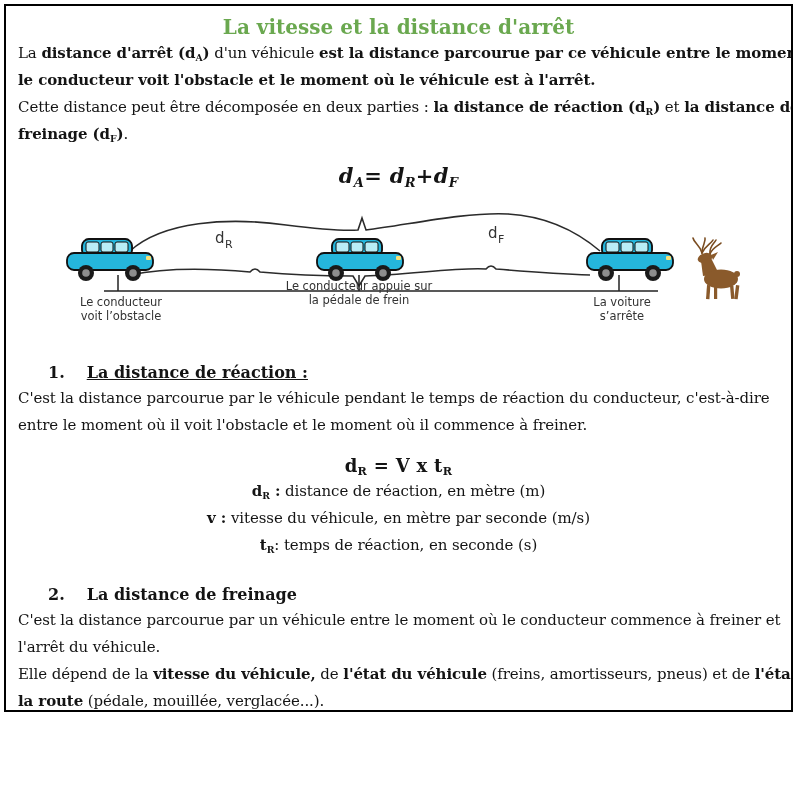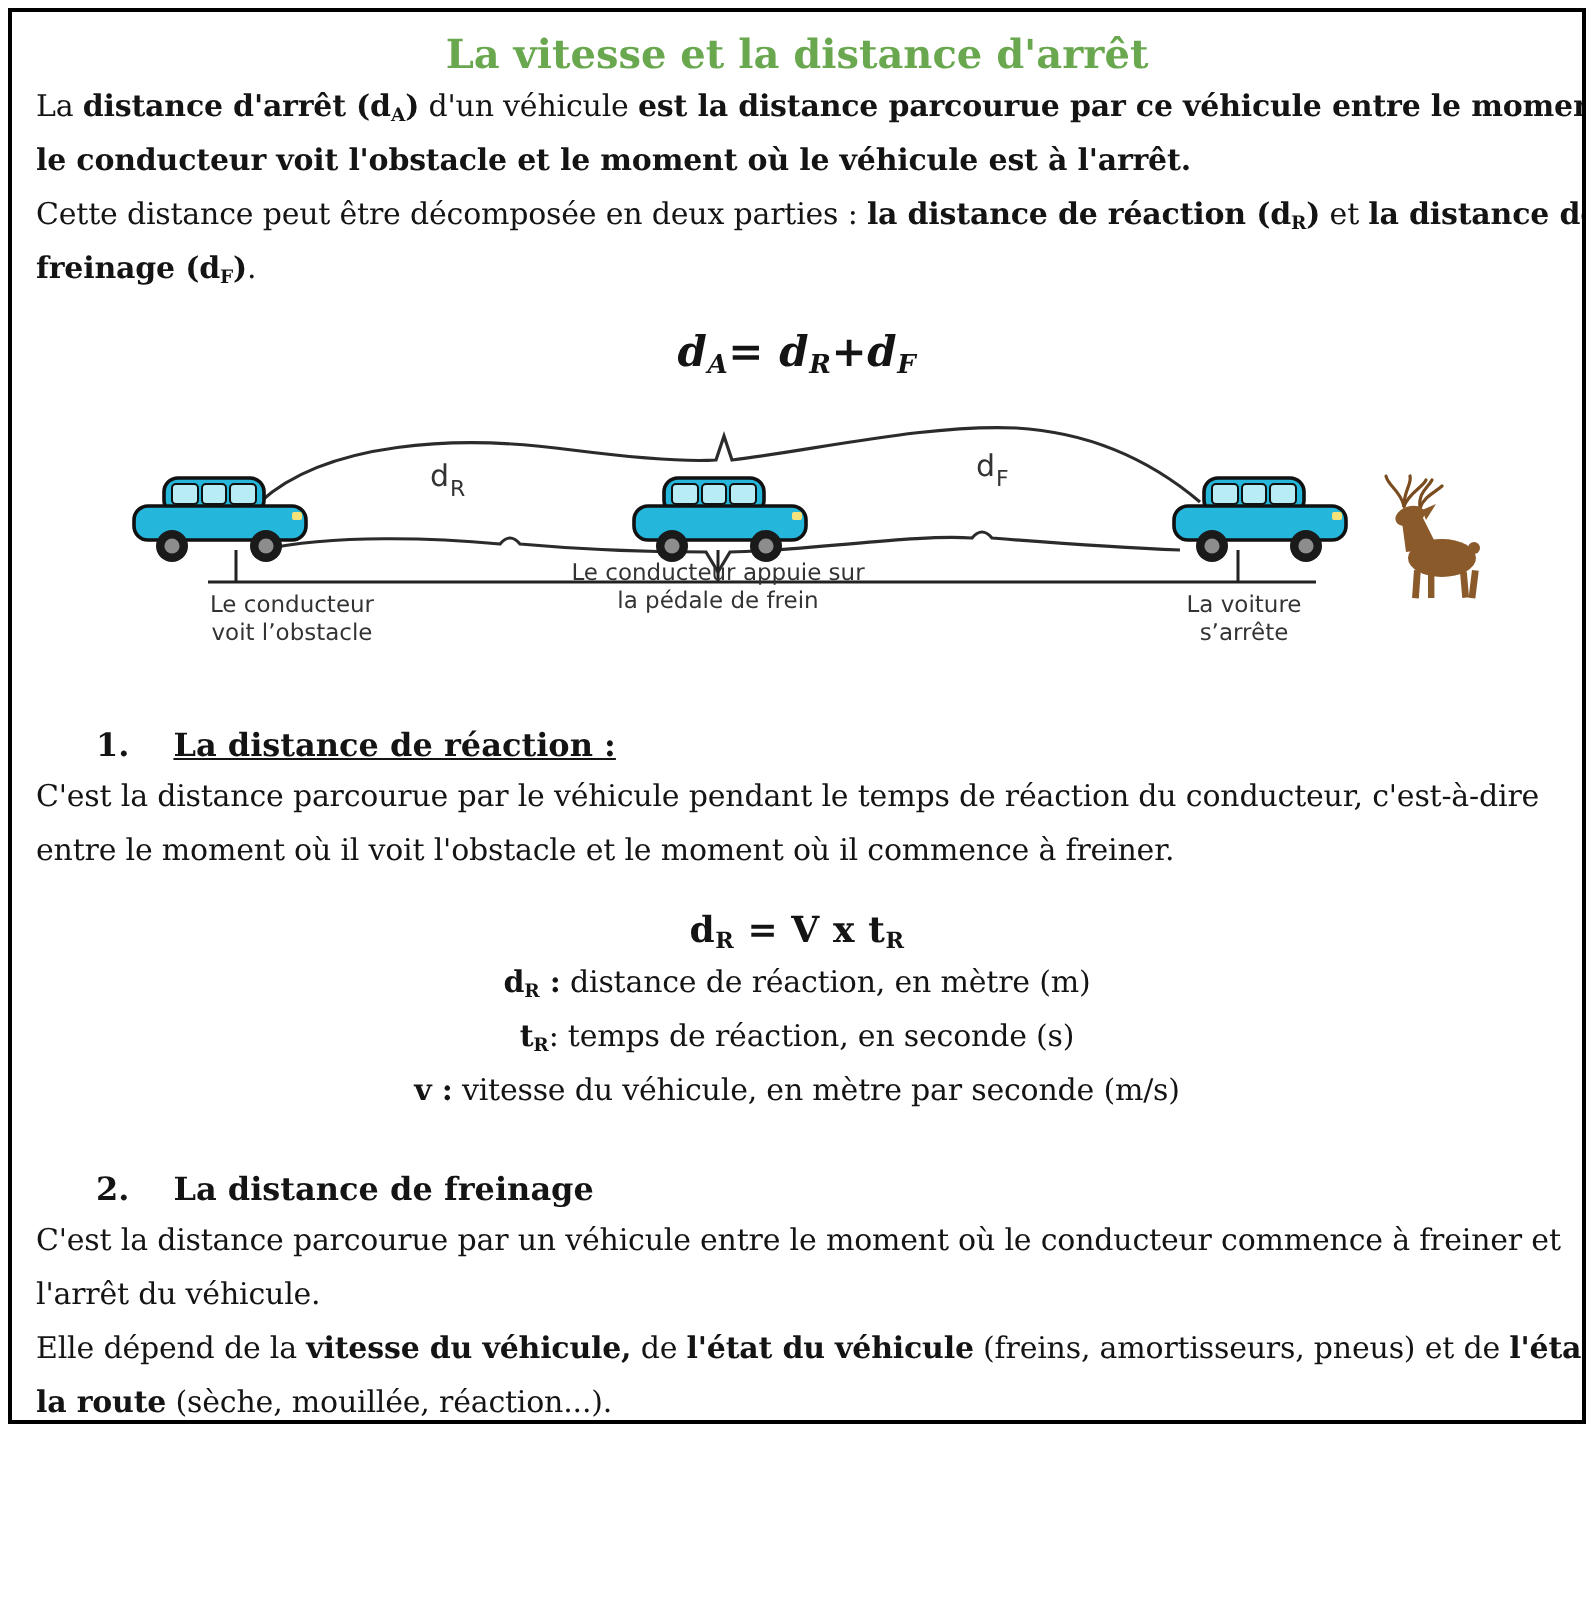--- a/index.html
+++ b/index.html
@@ -21,21 +21,21 @@
     text-align:center;font-weight:bold;letter-spacing:0.3px;
   }
   .formula-total{font-size:21px;line-height:26px;margin-top:15px;font-style:italic;}
   .formula-reaction{font-size:18px;line-height:24px;margin-top:15px;}
   .diagram{position:relative;width:770px;height:128px;margin-top:16px;}
   .diagram svg{position:absolute;left:0;top:0;}
   .cap{
     position:absolute;text-align:center;white-space:pre-line;
     font-family:"DejaVu Sans",sans-serif;font-size:11.5px;line-height:14px;color:#333;
   }
-  .cap1{left:48px;top:90px;width:160px;}
+  .cap1{left:23px;top:90px;width:160px;}
   .cap2{left:241px;top:74px;width:200px;}
   .cap3{left:544px;top:90px;width:120px;}
   .dline{stroke:#2b2b2b;stroke-width:1.6;fill:none;}
   .mline{stroke:#222;stroke-width:1.5;fill:none;}
   .dlabel{font-family:"DejaVu Sans",sans-serif;font-size:15px;fill:#333;}
   .dlabel-sub{font-family:"DejaVu Sans",sans-serif;font-size:11px;fill:#333;}
   .car-body{fill:#25b6dc;stroke:#111;stroke-width:1.8;}
   .car-window{fill:#b9edf6;stroke:#111;stroke-width:1;}
   .wheel{fill:#1a1a1a;}
   .hub{fill:#8d8d8d;}
@@ -128,24 +128,24 @@
 
   <div class="heading h1">
     <span class="num">1.</span><span>La distance de réaction :</span>
   </div>
   <p class="body after-h"><span>C'est la distance parcourue par le véhicule pendant le temps de réaction du conducteur, c'est-à-dire</span><br><span>entre le moment où il voit l'obstacle et le moment où il commence à freiner.</span></p>
 
   <div class="formula formula-reaction"><span class="b">d</span><sub class="b">R</sub><span class="b"> = V x t</span><sub class="b">R</sub></div>
 
   <div class="defs-block">
     <div class="defline"><span class="b">d</span><sub class="b">R</sub><span class="b"> :</span><span> distance de réaction, en mètre (m)</span></div>
+    <div class="defline"><span class="b">v :</span><span> vitesse du véhicule, en mètre par seconde (m/s)</span></div>
     <div class="defline"><span class="b">t</span><sub class="b">R</sub><span>: temps de réaction, en seconde (s)</span></div>
-    <div class="defline"><span class="b">v :</span><span> vitesse du véhicule, en mètre par seconde (m/s)</span></div>
   </div>
 
   <div class="heading h2">
     <span class="num">2.</span><span>La distance de freinage</span>
   </div>
   <p class="body after-h"><span>C'est la distance parcourue par un véhicule entre le moment où le conducteur commence à freiner et</span><br><span>l'arrêt du véhicule.</span></p>
 
-  <p class="body last-p"><span>Elle dépend de la </span><span class="b">vitesse du véhicule,</span><span> de </span><span class="b">l'état du véhicule</span><span> (freins, amortisseurs, pneus) et de </span><span class="b">l'état de</span><br><span class="b">la route</span><span> (sèche, mouillée, réaction...).</span></p>
+  <p class="body last-p"><span>Elle dépend de la </span><span class="b">vitesse du véhicule,</span><span> de </span><span class="b">l'état du véhicule</span><span> (freins, amortisseurs, pneus) et de </span><span class="b">l'état de</span><br><span class="b">la route</span><span> (pédale, mouillée, verglacée...).</span></p>
 
 </div>
 
 </body></html>

